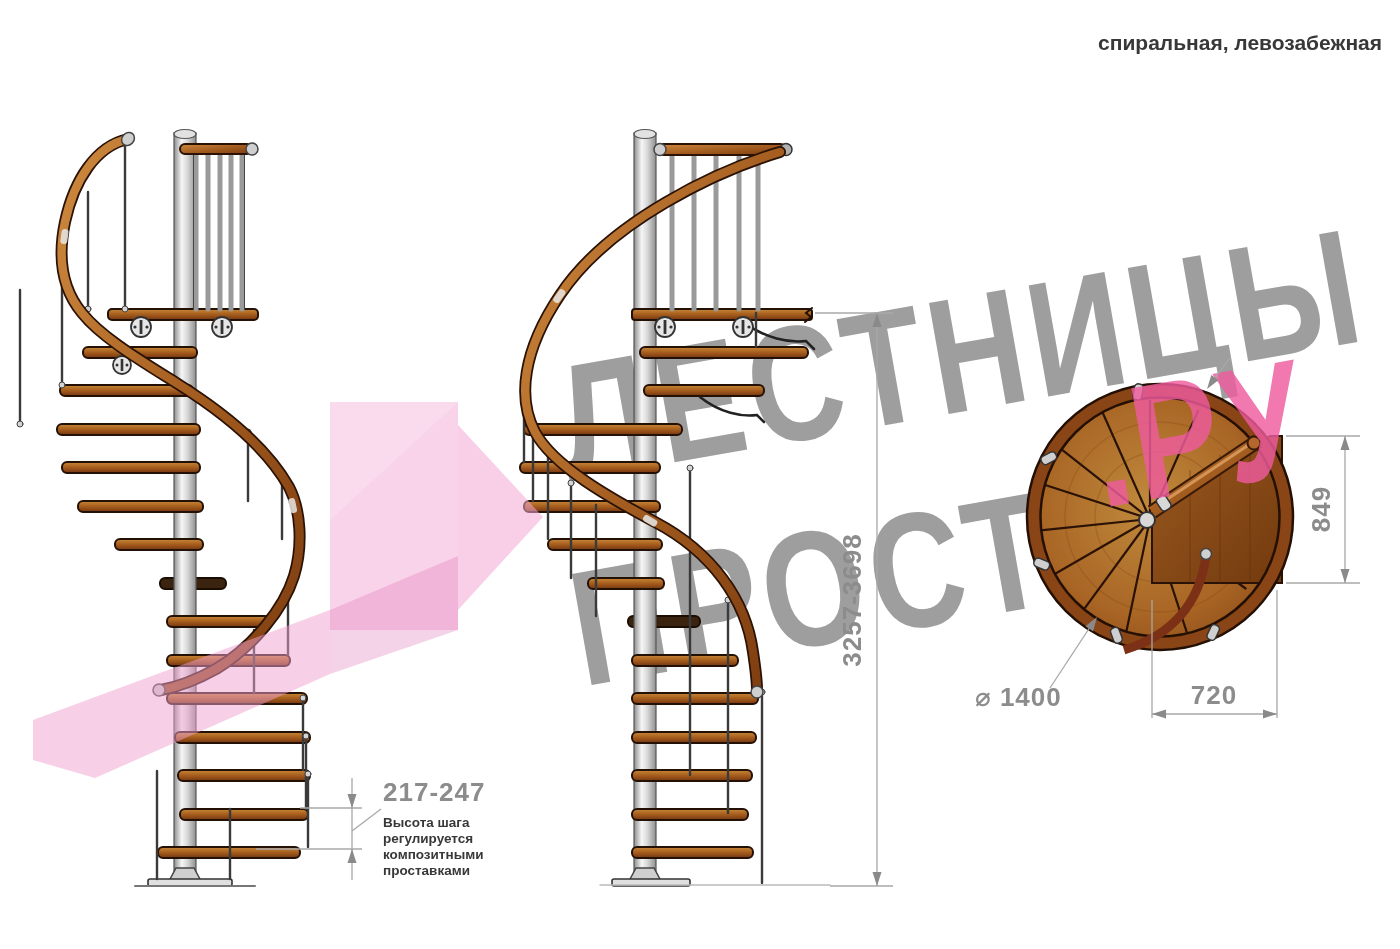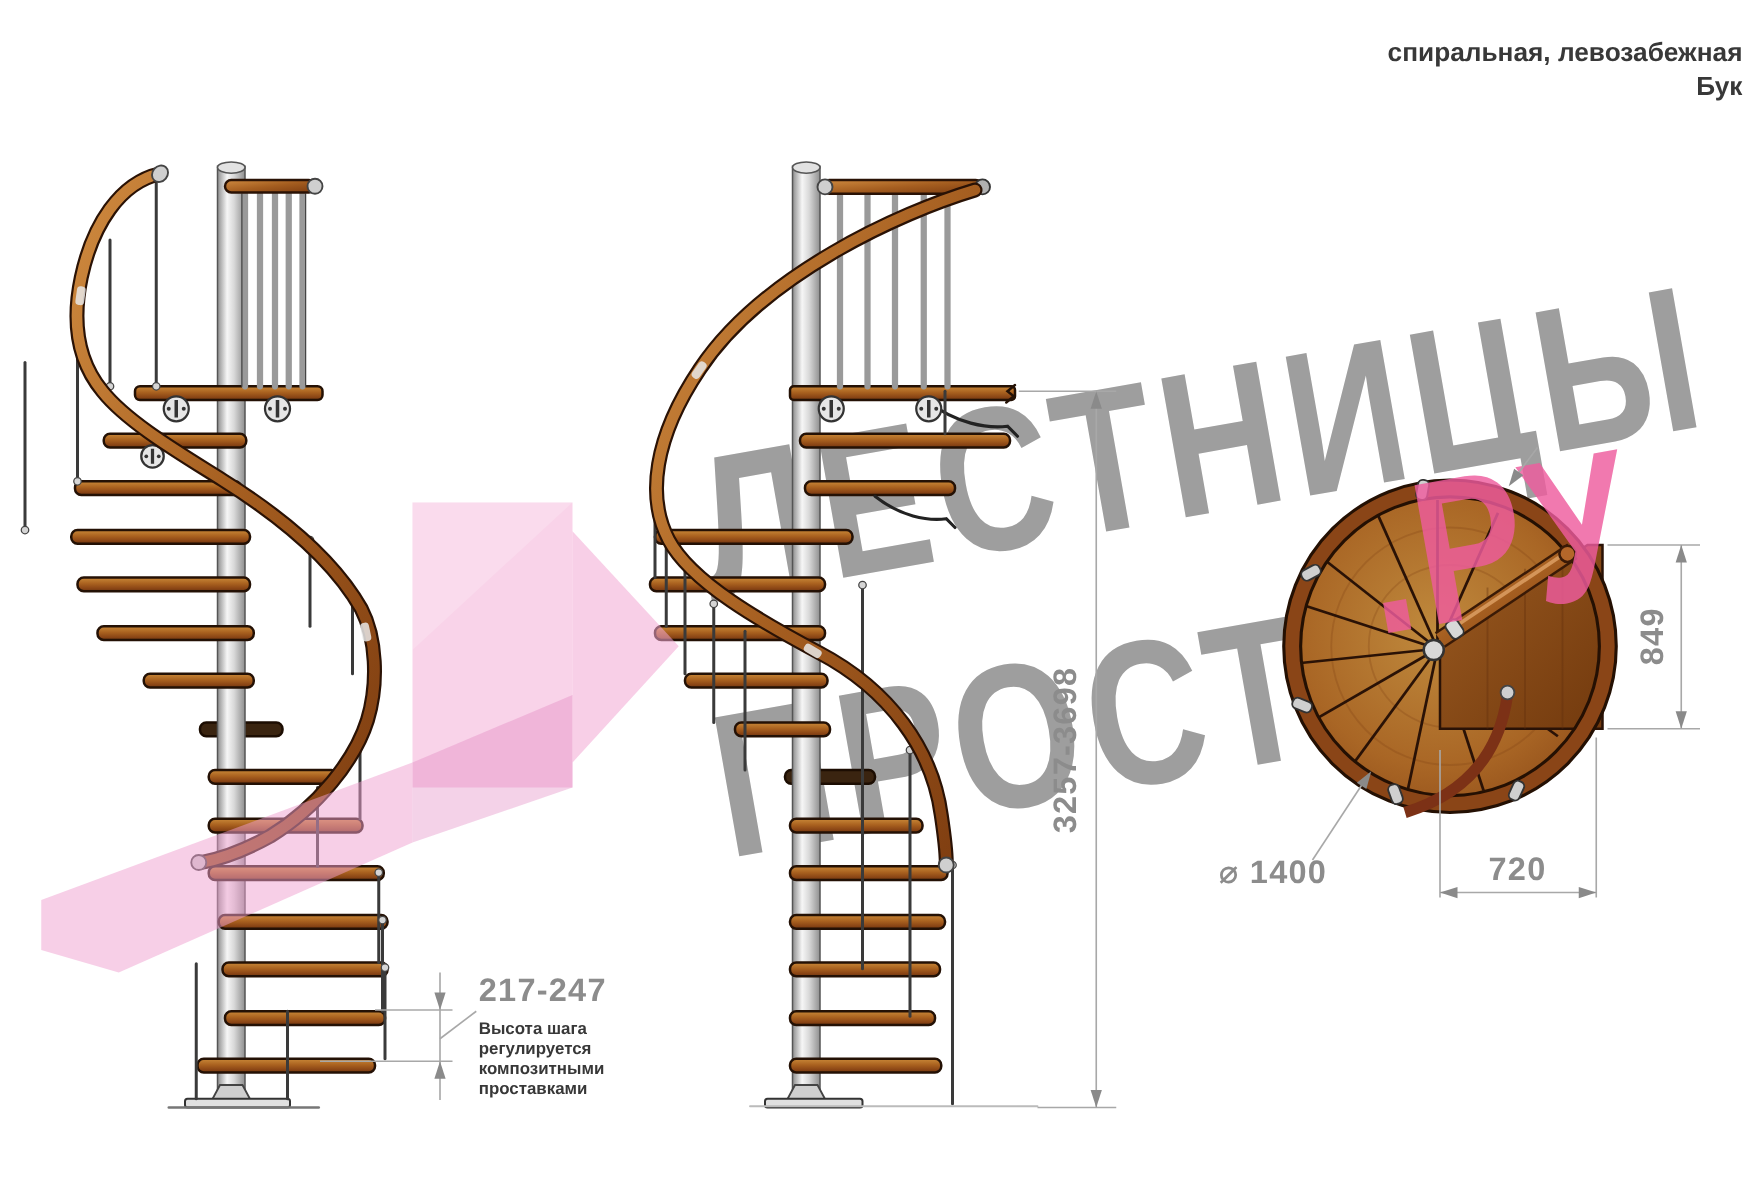--- a/index.html
+++ b/index.html
@@ -1,19 +1,19 @@
 <!DOCTYPE html>
 <html><head>
 <meta charset="utf-8">
 <style>
   html,body{margin:0;padding:0;background:#fff;}
   #stage{position:relative;width:1400px;height:949px;overflow:hidden;background:#fff;
          font-family:"Liberation Sans","DejaVu Sans",sans-serif;}
   
-  .header{position:absolute;top:29px;right:6px;z-index:5;text-align:right;
+  .header{position:absolute;top:29px;right:18px;z-index:5;text-align:right;
           color:#383838;font-size:21px;line-height:27px;font-weight:600;}
   
   .wm{position:absolute;left:545px;top:345px;z-index:1;transform:rotate(-10deg);
       transform-origin:0 0;color:#9e9e9e;font-weight:bold;}
   .wm .l1,.wm .l2{position:absolute;white-space:nowrap;font-size:164px;letter-spacing:8px;
       transform:scaleX(0.8);transform-origin:0 0;line-height:1;}
   .wm .l1{left:0;top:0;}
   .wm .l2{left:-22px;top:205px;}
   
   .wm-ru{position:absolute;left:1078px;top:372px;z-index:3;transform:rotate(-10deg) ;
@@ -369,15 +369,14 @@
     </g>
 
     <g>
       <line class="dline" x1="1230" y1="358" x2="1209" y2="386"></line>
       <polygon class="ahead" points="1207,389 1218.7,380.1 1211.3,374.9"></polygon>
     </g>
   </svg>
 
   <div class="header">
     <div>спиральная, левозабежная</div>
-    <div>Бук</div>
   </div>
 </div>
 
 </body></html>

